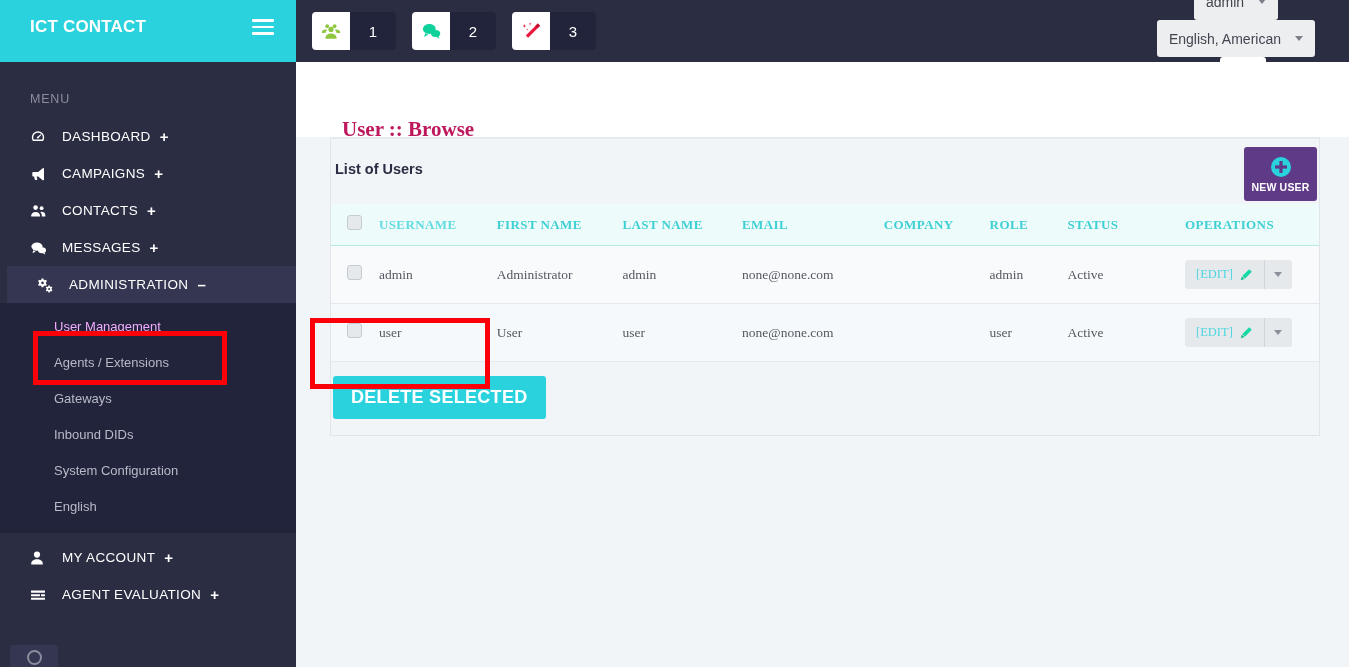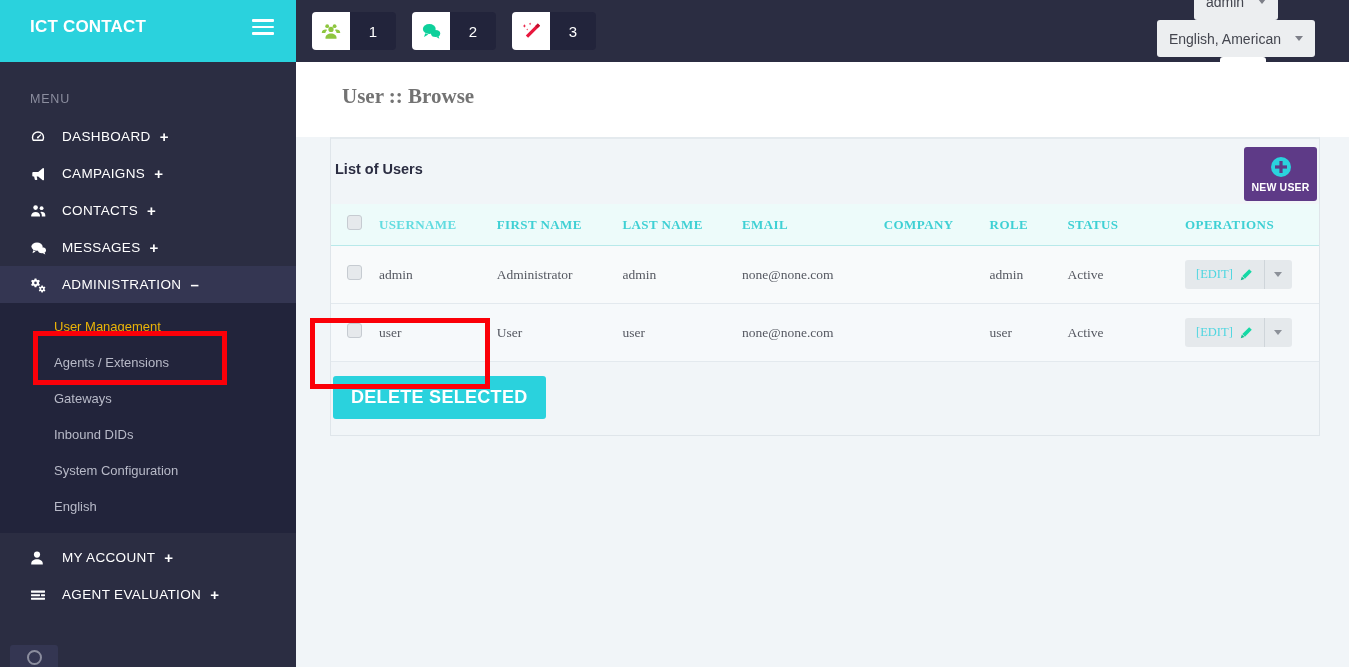--- a/index.html
+++ b/index.html
@@ -41,40 +41,40 @@
     padding: 30px 0 12px 30px;
   }
 
   .nav-item {
     display: flex; align-items: center;
     height: 37px; padding: 0 18px 0 30px;
     color: #ffffff; font-size: 13.5px;
     letter-spacing: 0.35px; cursor: pointer;
     white-space: nowrap;
   }
-  .nav-item.expanded { background: #343652; }
+  .nav-item.expanded { background: #343652; margin-left: 7px; }
   .nav-item .nv-icon {
     width: 22px; margin-right: 10px;
     display: inline-flex; align-items: center;
     color: #ffffff;
   }
   .nav-item .nv-label { flex: 0 0 auto; }
   .nav-item .nv-toggle {
     margin-left: 9px; font-size: 15px;
     font-weight: bold; line-height: 1;
   }
 
   .submenu { background: #22243b; padding: 6px 0 8px 0; }
   .subitem {
     display: block; height: 36px; line-height: 36px;
     padding-left: 54px;
     color: #b8bac8; font-size: 13px;
     cursor: pointer; white-space: nowrap;
   }
-  .subitem.active { color: #eab308; }
+  .subitem.active { color: #f0abfc; }
 
   .bottom-nav { margin-top: 6px; }
 
   .clock-stub {
     position: absolute; left: 10px; bottom: -8px;
     width: 48px; height: 30px;
     background: #343652; border-radius: 3px;
     display: flex; align-items: flex-start; justify-content: center;
     padding-top: 5px;
   }
@@ -139,22 +139,23 @@
   }
 
   
   #main {
     position: absolute; left: 296px; top: 62px;
     width: 1053px; height: 605px;
     background: #ffffff;
   }
   .page-title {
     font-family: "Liberation Serif", serif;
-    color: #737373; font-size: 21px; font-weight: bold;
+    color: #be185d; font-size: 21px; font-weight: bold;
     padding: 22px 0 0 46px;
+    margin-top: 33px;
   }
 
   .content-wrap {
     position: absolute; left: 0; top: 75px;
     width: 1053px; height: 530px;
     background: #f1f5f8;
   }
 
   .panel {
     position: absolute; left: 34px; top: 0;

